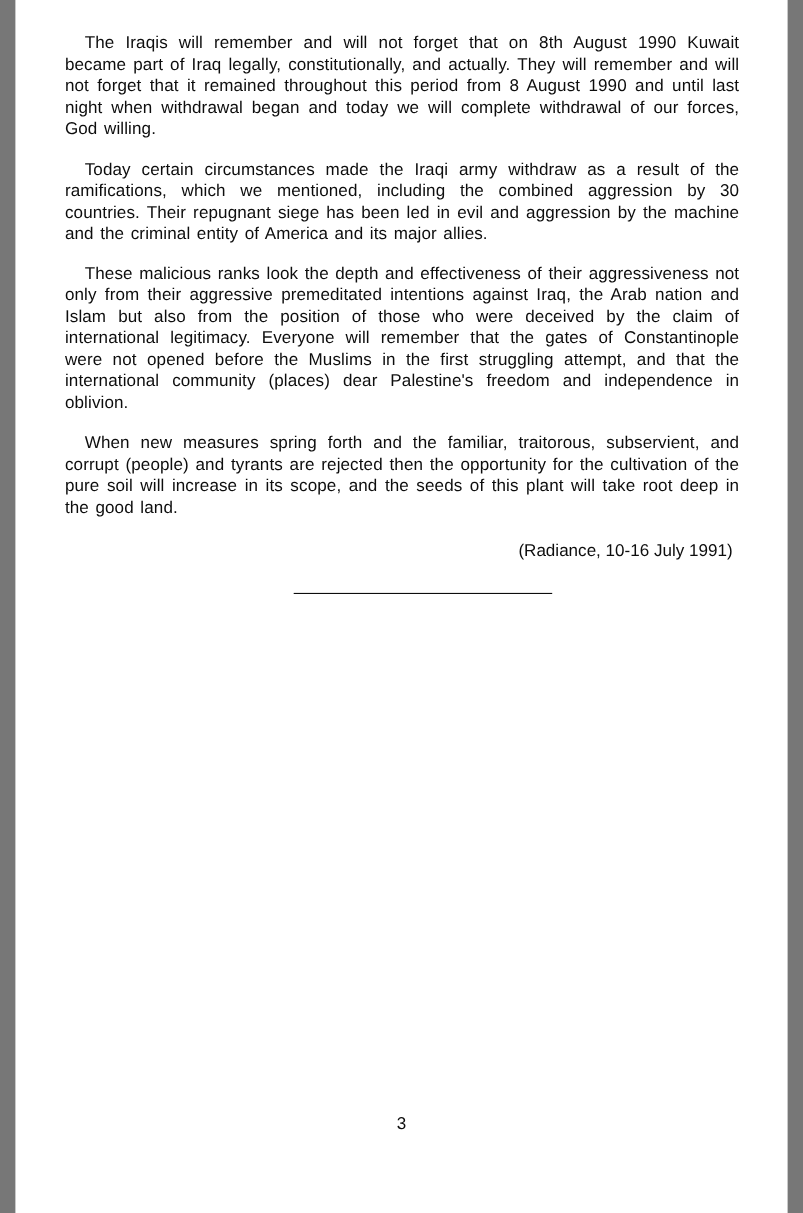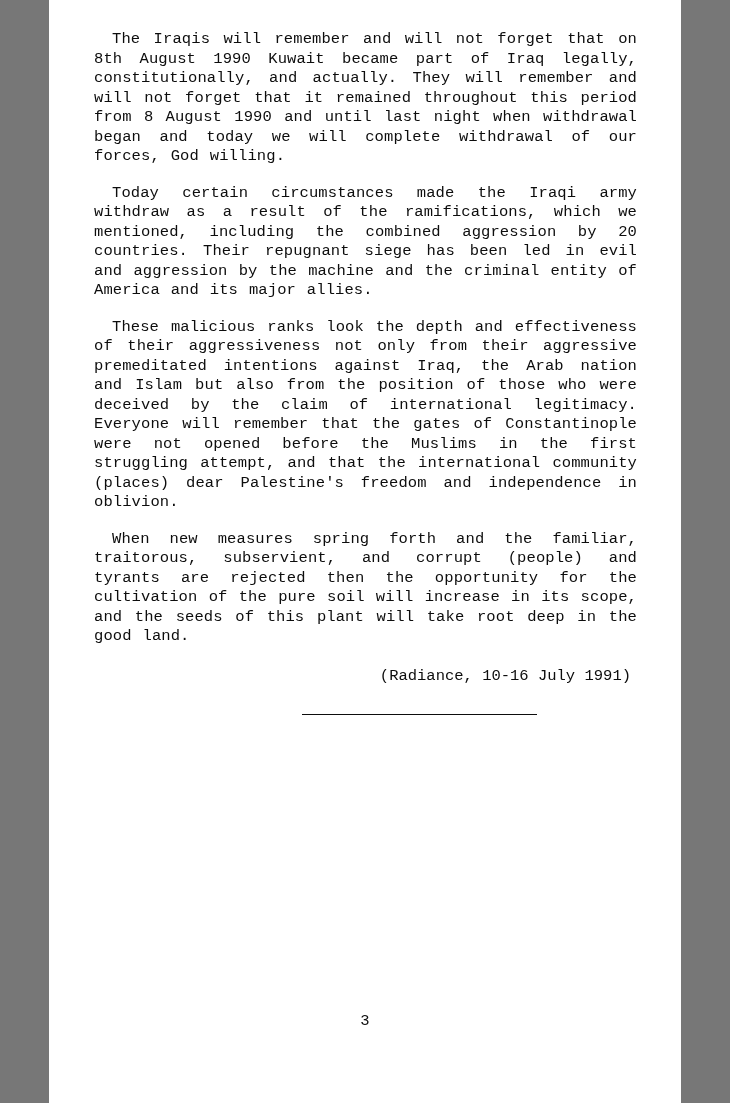--- a/index.html
+++ b/index.html
@@ -2,26 +2,26 @@
 <html><head>
 <meta charset="utf-8">
 <style>
   html, body {
     margin: 0;
     padding: 0;
     background: #777;
   }
   .page {
     position: relative;
-    width: 632px;
+    width: 702px;
     height: 1103px;
     margin: 0 auto;
     background: #ffffff;
     color: #0d0d0d;
-    font-family: Liberation Mono, monospace;
+    font-family: Liberation Sans, sans-serif;
     font-size: 15.5px;
     line-height: 19.5px;
     overflow: hidden;
   }
   .content {
     position: absolute;
     top: 30px;
     left: 45px;
     right: 44px;
   }
@@ -53,20 +53,20 @@
     text-align: center;
     font-size: 15.5px;
   }
 </style>
 </head>
 <body>
 
 <div class="page">
   <div class="content">
     <p>The Iraqis  will remember and will not forget that on 8th August 1990 Kuwait became part of Iraq legally, constitutionally,  and actually. They will remember and will not forget that it remained throughout this period from 8  August 1990 and until last night when withdrawal began and today we will complete withdrawal of our forces, God willing.</p>
-    <p>Today certain circumstances made the Iraqi army withdraw as a result of the ramifications, which we mentioned, including the combined aggression by 20 countries. Their repugnant siege has been led in evil and aggression by the machine and the criminal entity of America and its major allies.</p>
+    <p>Today certain circumstances made the Iraqi army withdraw as a result of the ramifications, which we mentioned, including the combined aggression by 30 countries. Their repugnant siege has been led in evil and aggression by the machine and the criminal entity of America and its major allies.</p>
     <p>These malicious ranks look the depth and effectiveness of their aggressiveness not only from their aggressive premeditated intentions against Iraq, the Arab nation and Islam but also from the position of those who were deceived by the claim of international legitimacy. Everyone will remember that the gates of Constantinople were not opened before the Muslims in the first struggling attempt, and that the international community (places) dear Palestine's freedom and independence in oblivion.</p>
     <p>When new measures spring forth and the familiar, traitorous, subservient, and corrupt (people) and tyrants are rejected then the opportunity for the cultivation of the pure soil will increase in its scope, and the seeds of this plant will take root deep in the good land.</p>
     <div class="citation">(Radiance, 10-16 July 1991)</div>
     <hr class="divider">
   </div>
   <div class="page-number">3</div>
 </div>
 
 </body></html>

